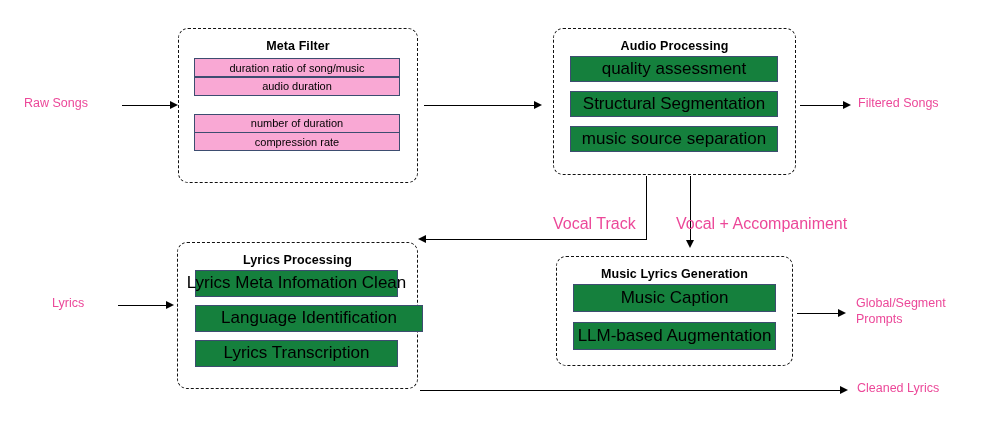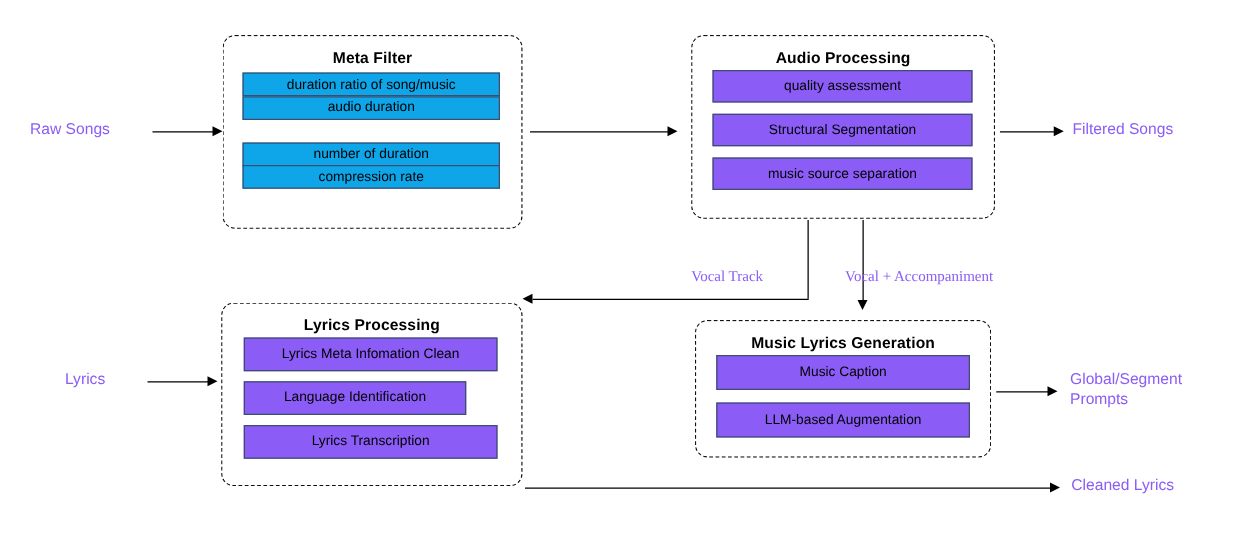--- a/index.html
+++ b/index.html
@@ -36,36 +36,36 @@
     font-size: 12.5px;
     color: #000000;
     letter-spacing: 0.1px;
   }
 
   
   .ibox {
     position: absolute;
     box-sizing: border-box;
     border: 1.5px solid #3d4d70;
-    background: #8b5cf6;
+    background: #15803d;
     display: flex;
     align-items: center;
     justify-content: center;
-    font-size: 11px;
+    font-size: 17px;
     color: #000000;
     text-align: center;
     line-height: 1.1;
     white-space: nowrap;
   }
   
   .listrow {
     position: absolute;
     box-sizing: border-box;
     border: 1.2px solid #3d4d70;
-    background: #0ea5e9;
+    background: #f9a8d4;
     display: flex;
     align-items: center;
     justify-content: center;
     font-size: 11px;
     color: #000000;
     white-space: nowrap;
   }
 
   
   .hline {
@@ -97,27 +97,26 @@
     width: 0; height: 0;
     border-left: 4.5px solid transparent;
     border-right: 4.5px solid transparent;
     border-top: 8px solid #000000;
   }
 
   
   .label {
     position: absolute;
     font-size: 12.5px;
-    color: #8b5cf6;
+    color: #ec4899;
     white-space: nowrap;
     line-height: 1.25;
   }
   .label.small {
-    font-size: 12px;
-    font-family: Liberation Serif, serif;
+    font-size: 16px;
   }
 </style>
 </head>
 <body>
 
 <div id="canvas">
 
   <div class="label" style="left:24px; top:96px;">Raw Songs</div>
   <div class="hline" style="left:122px; top:105px; width:52px;"></div>
   <div class="arrowhead-r" style="left:170px; top:100.5px;"></div>
@@ -154,21 +153,21 @@
   <div class="label small" style="left:676px; top:214px;text-align:right;">Vocal + Accompaniment</div>
 
   <div class="label" style="left:52px; top:296px;">Lyrics</div>
   <div class="hline" style="left:118px; top:305px; width:52px;"></div>
   <div class="arrowhead-r" style="left:166px; top:300.5px;"></div>
 
   <div class="group" style="left:177px; top:242px; width:241px; height:147px;">
     <div class="group-title" style="top:10px;">Lyrics Processing</div>
   </div>
   <div class="ibox" style="left:195px; top:270px; width:203px; height:27px;">Lyrics Meta Infomation Clean</div>
-  <div class="ibox" style="left:195px; top:305px; width:178px; height:27px;">Language Identification</div>
+  <div class="ibox" style="left:195px; top:305px; width:228px; height:27px;">Language Identification</div>
   <div class="ibox" style="left:195px; top:340px; width:203px; height:27px;text-align:right;">Lyrics Transcription</div>
 
   <div class="group" style="left:556px; top:256px; width:237px; height:110px;">
     <div class="group-title" style="top:10px;">Music Lyrics Generation</div>
   </div>
   <div class="ibox" style="left:573px; top:284px; width:203px; height:28px;">Music Caption</div>
   <div class="ibox" style="left:573px; top:322px; width:203px; height:28px;">LLM-based Augmentation</div>
 
   <div class="hline" style="left:797px; top:313px; width:44px;"></div>
   <div class="arrowhead-r" style="left:838px; top:308.5px;"></div>

